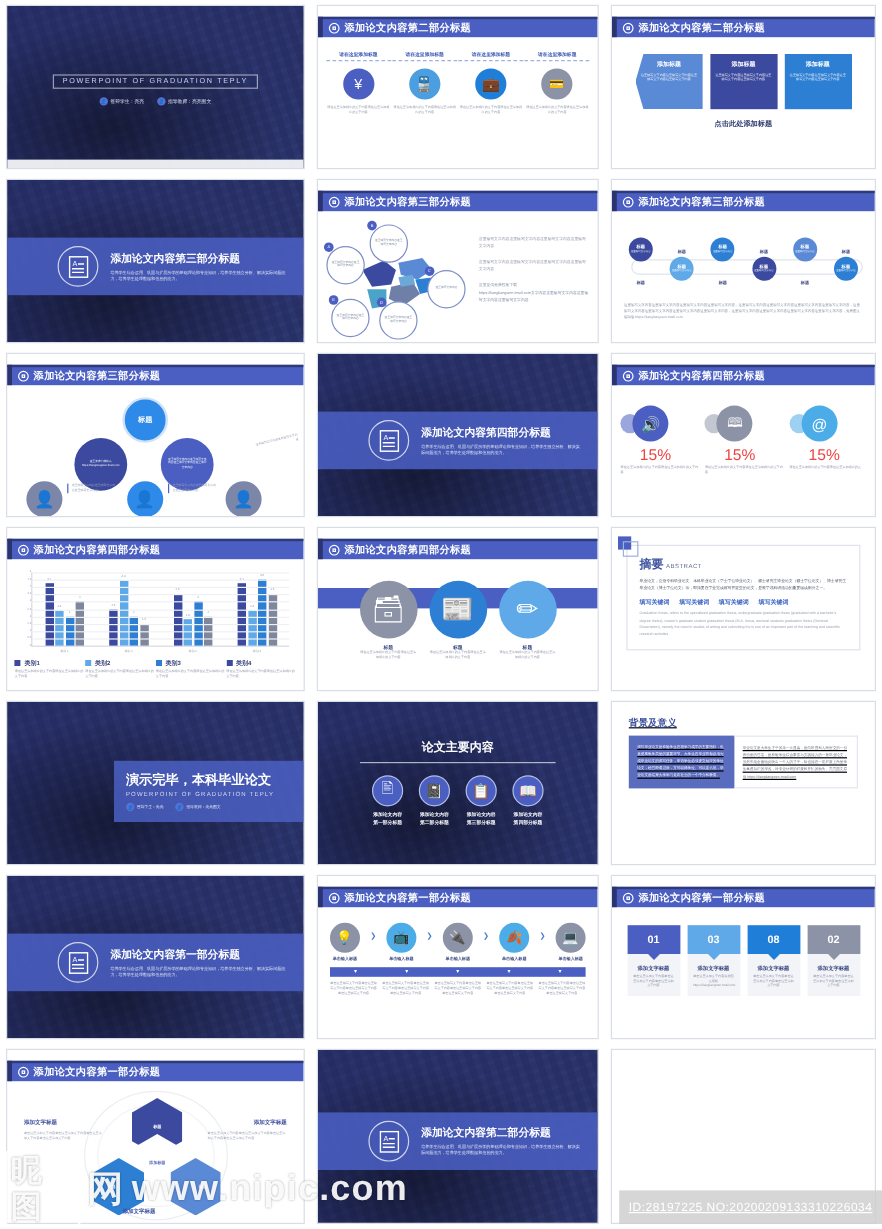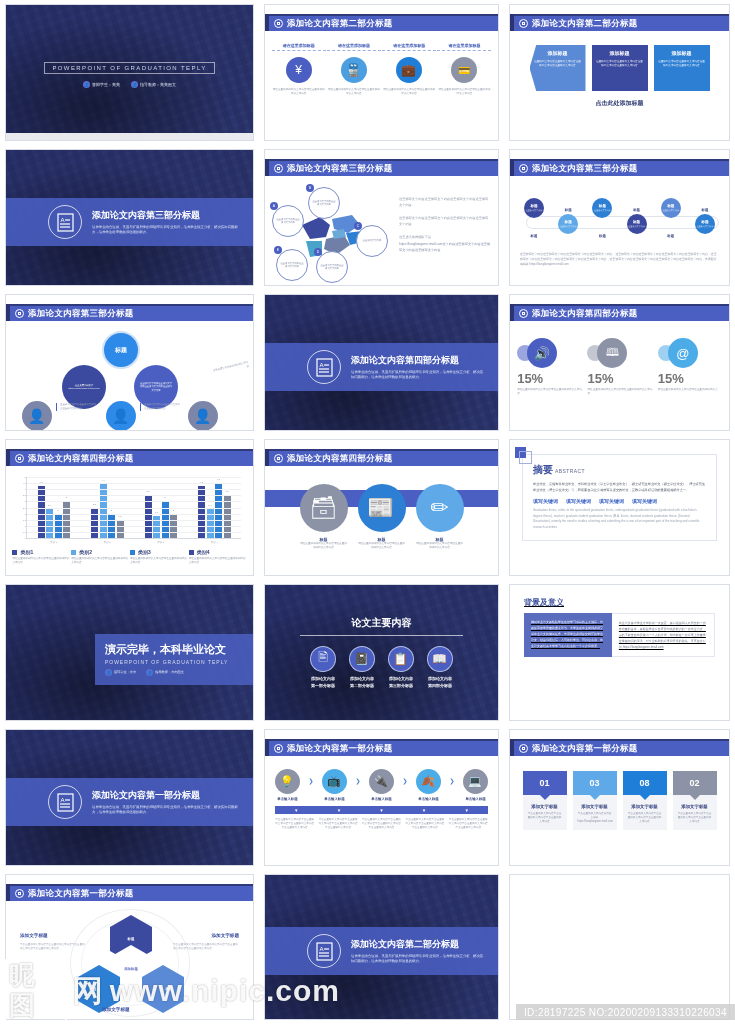--- a/index.html
+++ b/index.html
@@ -129,21 +129,21 @@
   .tcircle .t{font-size:6px;font-weight:bold;color:#fff;}
   .tcircle .p{font-size:2.3px;line-height:1.5;color:#fff;padding:0 5px;opacity:.95;}
   .side-note{position:absolute;font-size:2.4px;color:#9aa2b3;line-height:1.5;}
 
   
   .pcrow{display:flex;justify-content:space-around;padding:9px 4px 0;}
   .pc{width:68px;display:flex;flex-direction:column;align-items:flex-start;position:relative;}
   .pc .cgroup{position:relative;height:34px;width:100%;}
   .pc .small{position:absolute;left:2px;top:9px;width:16px;height:16px;border-radius:50%;}
   .pc .big{position:absolute;left:12px;top:2px;width:30px;height:30px;font-size:13px;}
-  .pc .num{font-size:13px;font-weight:bold;color:#737373;margin:1px 0 2px 2px;}
+  .pc .num{font-size:13px;font-weight:normal;color:#ef4444;margin:1px 0 2px 18px;}
   .pc .tiny{text-align:left;padding-left:2px;}
 
   
   .chartwrap{padding:5px 8px 0;}
   .plot{position:relative;height:62px;border-left:.6px solid #d6dae3;border-bottom:.6px solid #d6dae3;margin-left:12px;margin-right:4px;}
   .ytick{position:absolute;left:-11px;font-size:2.3px;color:#9aa2b3;transform:translateY(-50%);width:10px;text-align:right;}
   .gline{position:absolute;left:0;right:0;height:.5px;background:#eef0f4;}
   .groups{position:absolute;left:0;right:0;bottom:0;top:0;display:flex;justify-content:space-around;align-items:flex-end;}
   .grp{display:flex;align-items:flex-end;gap:1.5px;position:relative;height:100%;}
   .bar{width:7px;position:relative;}
@@ -229,24 +229,24 @@
   .wm{
     position:absolute;left:0;bottom:4px;width:340px;height:58px;
     display:flex;align-items:center;gap:6px;padding-left:4px;
     color:rgba(255,255,255,.92);
     font-size:30px;font-weight:bold;letter-spacing:1px;
     text-shadow:0 0 2px rgba(0,0,0,.35);
     pointer-events:none;
   }
   .wm .box{border:2.5px solid rgba(255,255,255,.92);padding:0 3px;font-size:26px;line-height:1.15;}
   .idbar{
-    position:absolute;right:0;bottom:4px;height:16px;
+    position:absolute;right:0;bottom:4px;height:28px;
     background:rgba(205,205,205,.82);color:#fff;
     display:flex;align-items:center;padding:0 8px;
-    font-size:10px;letter-spacing:.4px;
+    font-size:10px;letter-spacing:.4px;text-decoration:underline;
   }
 </style>
 </head>
 <body>
 
 <div class="grid">
 
   <div class="slide">
     <div class="photo"></div>
     <div class="cover-wrap">

